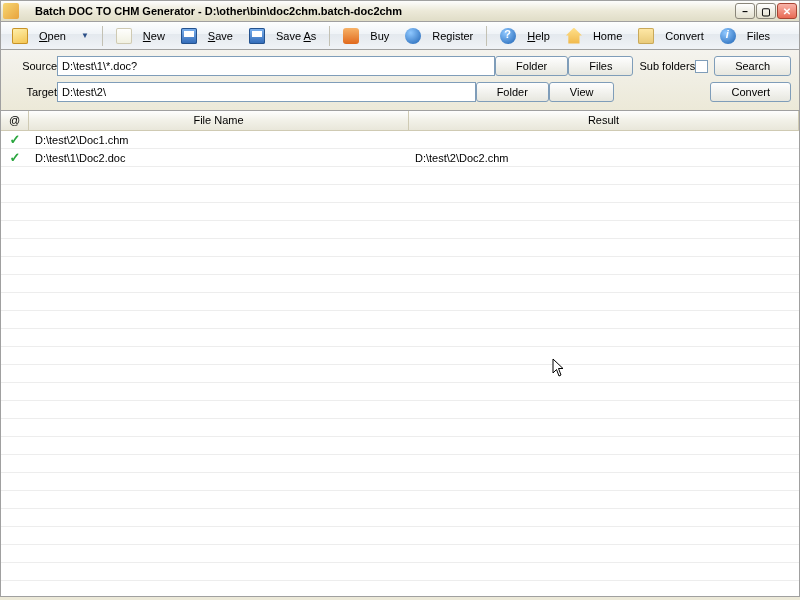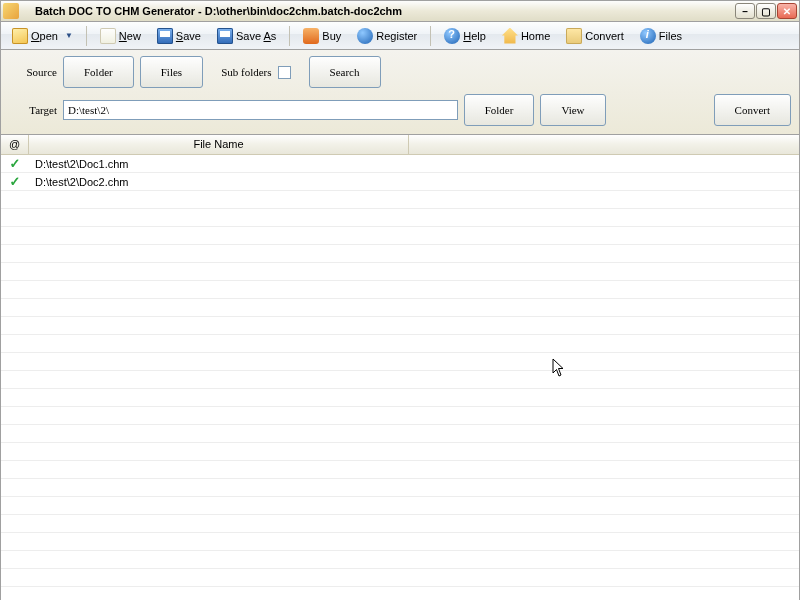--- a/index.html
+++ b/index.html
@@ -47,21 +47,21 @@
     display: flex;
     align-items: center;
     padding: 0 4px;
     gap: 2px;
   }
   .tb-btn {
     display: flex; align-items: center;
     padding: 2px 6px;
     border: 1px solid transparent;
     border-radius: 3px;
-    gap: 3px;
+    gap: 11px;
     cursor: default;
   }
   .ico { width:16px; height:16px; display:inline-block; border-radius:2px; }
   .ico-open { background: linear-gradient(160deg,#fff2b0,#f3c34e); box-shadow: inset 0 0 0 1px #c89327; }
   .ico-new  { background: linear-gradient(#fff,#f0f0e0); box-shadow: inset 0 0 0 1px #cfcab3; }
   .ico-save { background: linear-gradient(#7fb4f0,#2f68b6); box-shadow: inset 0 0 0 1px #24528e; position:relative;}
   .ico-save::after{content:"";position:absolute;left:3px;top:3px;width:10px;height:6px;background:#fff;}
   .ico-saveas { background: linear-gradient(#7fb4f0,#2f68b6); box-shadow: inset 0 0 0 1px #24528e; position:relative;}
   .ico-saveas::after{content:"";position:absolute;left:3px;top:3px;width:10px;height:6px;background:#fff;}
   .ico-check { background: radial-gradient(circle at 30% 30%, #7de38e, #2aa63e); }
@@ -76,29 +76,29 @@
   .dd-arrow { font-size:8px; color:#2b4f87; margin-left:4px; }
   .sep { width:1px; height:20px; background:#c3c1b4; margin:0 4px; }
   .u { text-decoration: underline; }
 
   .form-area {
     background: linear-gradient(to bottom,#f4f3ee,#ece9d8);
     border: 1px solid #a0a0a0;
     border-top:none;
     padding: 6px 8px 8px 8px;
   }
-  .row { display:flex; align-items:center; gap:6px; margin-bottom:6px;font-family:Liberation Serif, serif; }
+  .row { display:flex; align-items:center; gap:0; margin-bottom:6px; }
   .row:last-child{margin-bottom:0;}
   .lbl { width:48px; text-align:right; }
   .txt {
     flex:1; height:20px; border:1px solid #7f9db9;
     background:#fff; padding:2px 4px; font-family:inherit; font-size:11px;
   }
   .btn {
-    height:32px; padding:0 20px; border:1px solid #7f9db9;
+    height:20px; padding:0 20px; border:1px solid #7f9db9;
     background:linear-gradient(to bottom,#fefefe,#e7e7df);
     border-radius:3px; font-family:inherit; font-size:11px; cursor:default;
     min-width:40px;
   }
   .btn-wide { min-width:64px; }
   .chk { width:13px; height:13px; border:1px solid #7f9db9; background:#fff; display:inline-block; }
 
   .grid-wrap {
     border:1px solid #a0a0a0; border-top:none;
     height: calc(600px - 22px - 28px - 64px);
@@ -178,20 +178,21 @@
   </div>
   <div class="tb-btn">
     <span class="ico ico-about"></span>
     <span>Files</span>
   </div>
 </div>
 
 <div class="form-area">
   <div class="row">
     <span class="lbl">Source</span>
+    <input class="txt" value="D:\test\1\*.doc?" style="">
     <button class="btn">Folder</button>
     <button class="btn">Files</button>
     <span style="width:6px"></span>
     <span>Sub folders</span>
     <span class="chk"></span>
     <span style="width:6px"></span>
     <button class="btn btn-wide">Search</button>
   </div>
   <div class="row">
     <span class="lbl">Target</span>
@@ -200,28 +201,30 @@
     <button class="btn">View</button>
     <span style="flex:0 0 96px"></span>
     <button class="btn btn-wide">Convert</button>
   </div>
 </div>
 
 <div class="grid-wrap">
   <div class="grid-head">
     <div class="gh col-status">@</div>
     <div class="gh col-file">File Name</div>
+    <div class="gh col-result">Result</div>
   </div>
   <div class="grid-body" id="grid-body">
       <div class="grid-row">
         <div class="gc check-ico">✓</div>
         <div class="gc col-result" style="flex: 1 1 0%;">D:\test\2\Doc1.chm</div>
       </div>
       <div class="grid-row">
         <div class="gc check-ico">✓</div>
+        <div class="gc col-file" style="flex: 0 0 380px;">D:\test\1\Doc2.doc</div>
         <div class="gc col-result" style="flex: 1 1 0%;">D:\test\2\Doc2.chm</div>
       </div>
       <div class="grid-row">
         <div class="gc check-ico"></div>
         <div class="gc col-file" style="flex: 0 0 380px;"></div>
         <div class="gc col-result" style="flex: 1 1 0%;"></div>
       </div>
       <div class="grid-row">
         <div class="gc check-ico"></div>
         <div class="gc col-file" style="flex: 0 0 380px;"></div>

